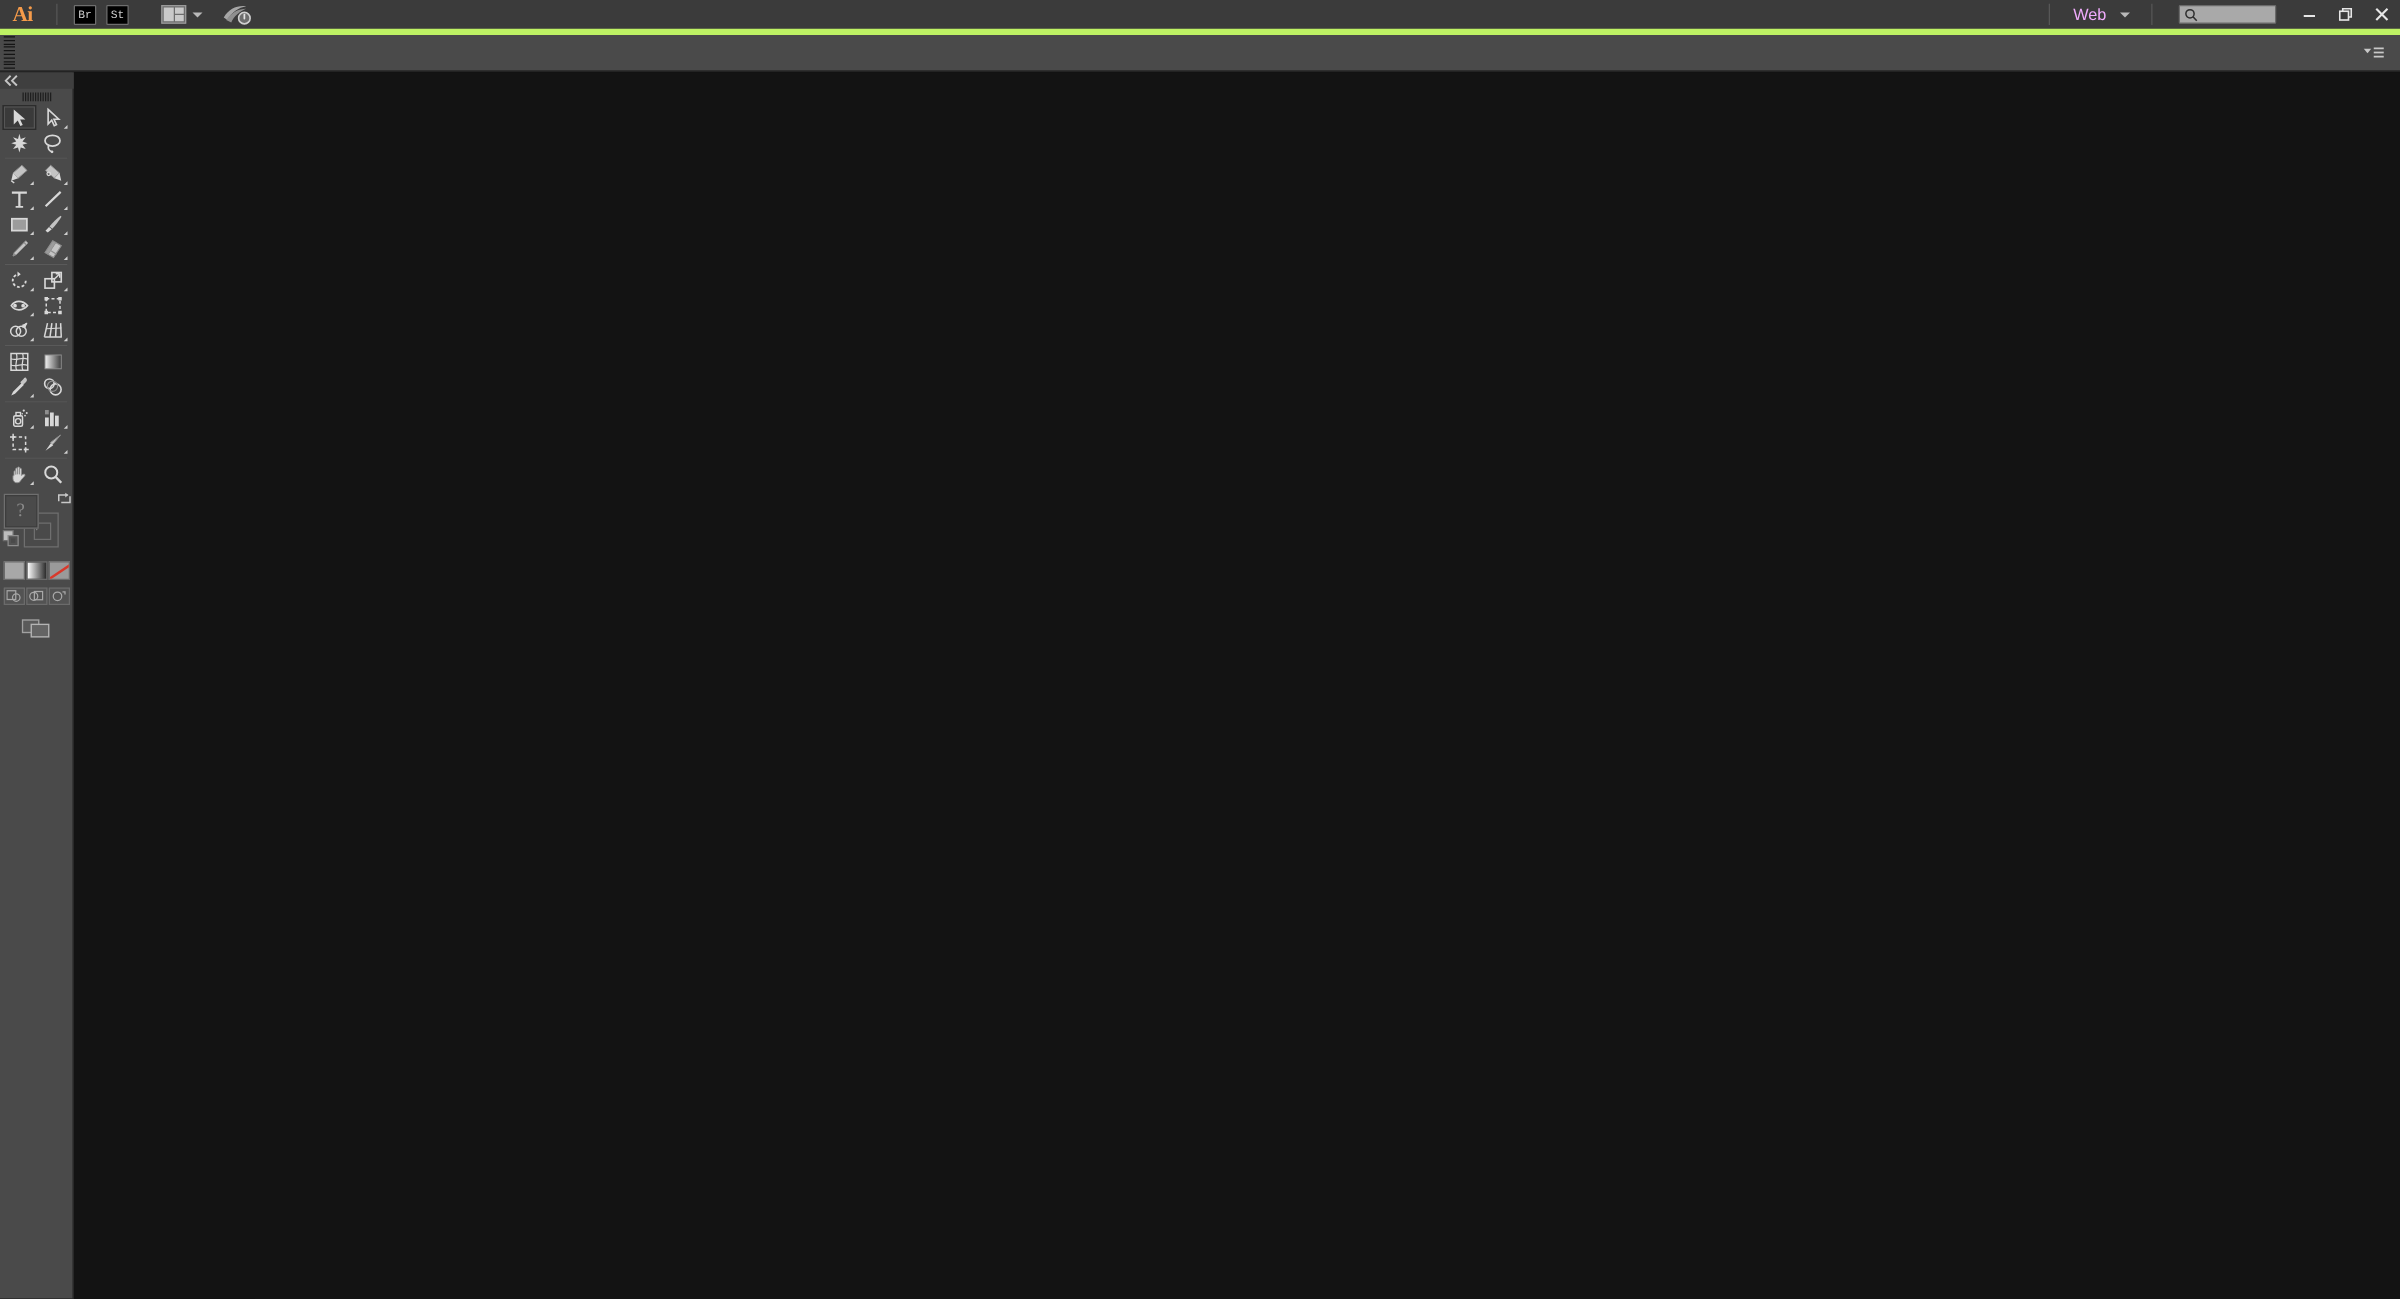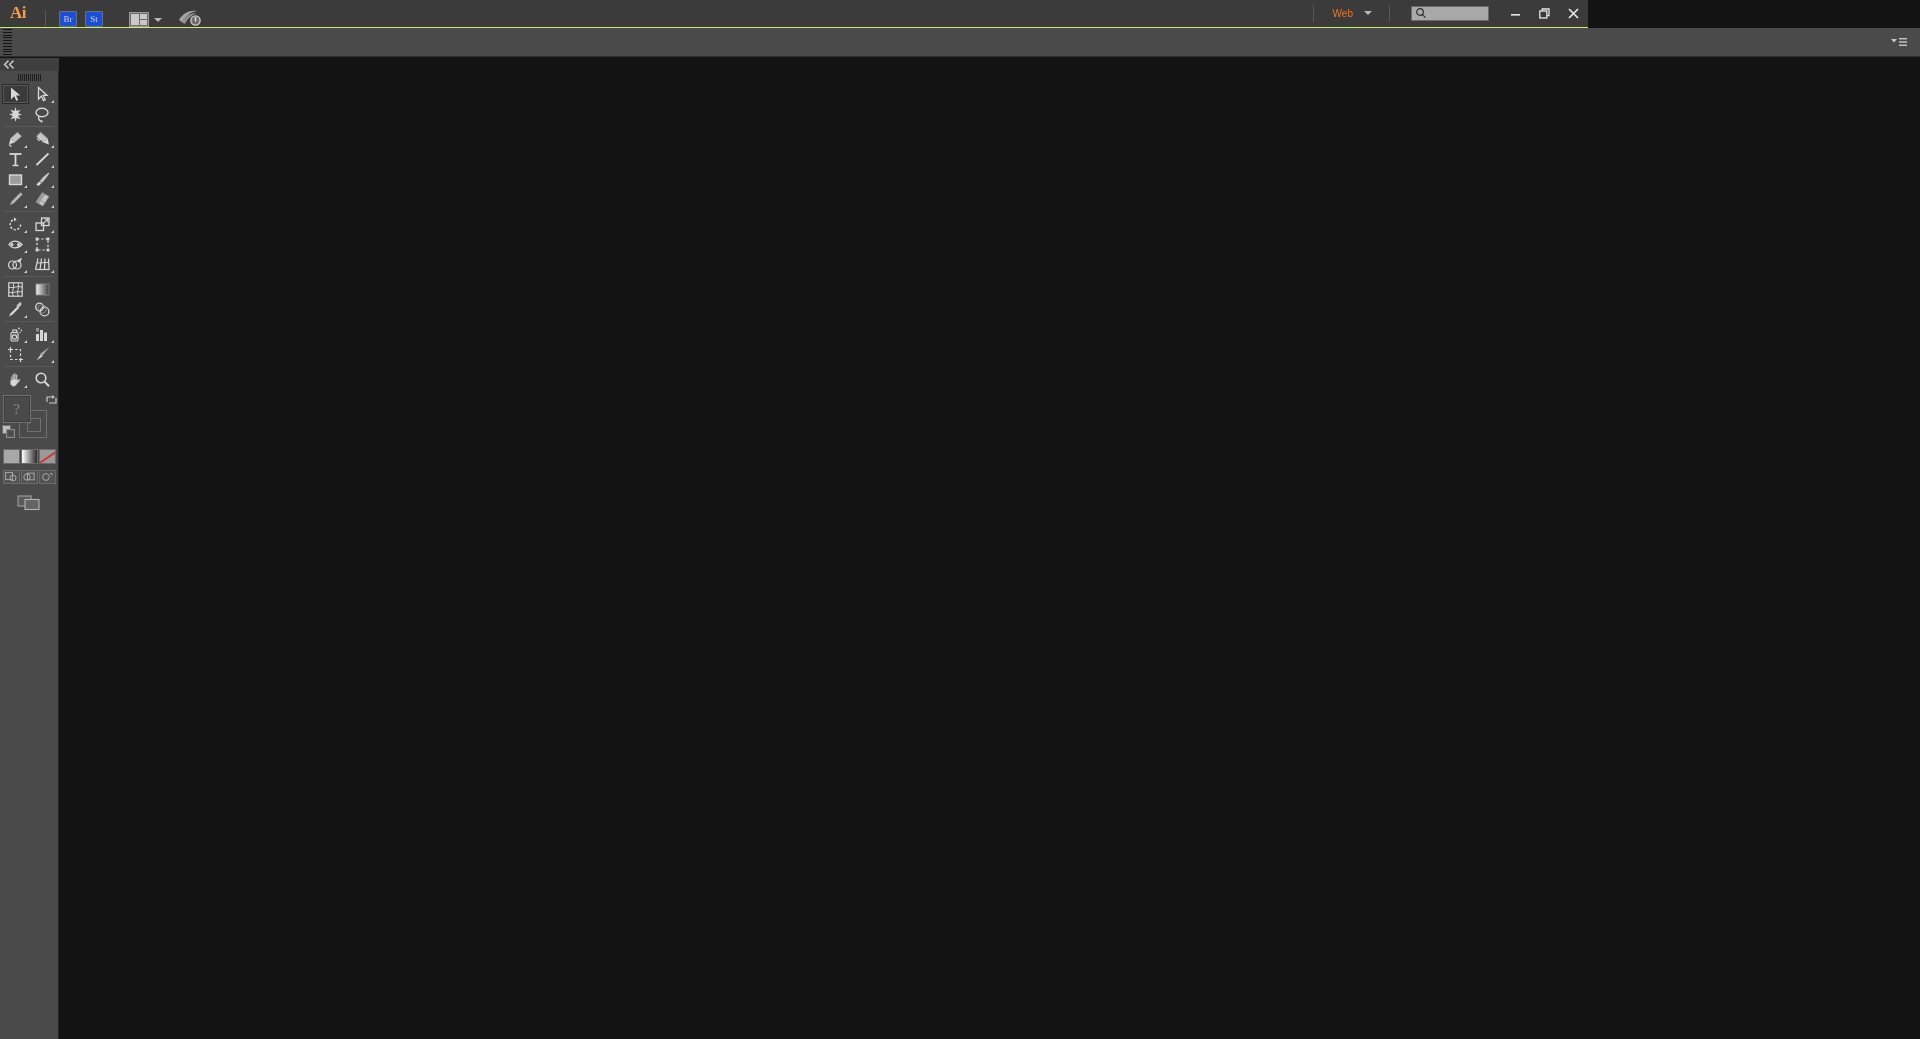--- a/index.html
+++ b/index.html
@@ -7,48 +7,48 @@
     width: 1920px; height: 1039px;
     background: #131313;
     font-family: "Liberation Sans", "DejaVu Sans", sans-serif;
     overflow: hidden;
     user-select: none;
   }
   #app { position: relative; width: 1920px; height: 1039px; }
 
   
   .menubar {
-    position: absolute; left: 0; top: 0; width: 1588px; height: 28px;
+    position: absolute; left: 0; top: 0; width: 1920px; height: 28px;
     background: #3b3b3b;
-    display: flex; align-items: flex-end;
-    border-bottom: 1px solid #bef264;
+    display: flex; align-items: center;
+    border-bottom: 5px solid #bef264;
   }
   .ai-logo {
     width: 36px; height: 28px;
     display: flex; align-items: center; justify-content: center;
     color: #f59b4a; font-size: 17px; font-weight: bold;
     font-family: "Liberation Serif", serif;
     letter-spacing: -0.5px;
   }
   .menu-item {
     height: 28px; padding: 0 9px;
     display: flex; align-items: center;
     color: #d4d4d4; font-size: 12.5px;
     white-space: nowrap; cursor: default;
   }
   .mb-sep {
     width: 1px; height: 17px; background: #575757; margin: 0 9px;
   }
   .sq-btn {
     width: 18px; height: 16px; margin: 0 4px;
     border: 1px solid #6e6e6e; border-radius: 1px;
-    background: #1d4ed8;
+    background: #000000;
     display: flex; align-items: center; justify-content: center;
     color: #d0d0d0; font-size: 9px;
-    font-family: Liberation Serif, serif;
+    font-family: Liberation Mono, monospace;
     cursor: default;
   }
   .arrange-grp {
     display: flex; align-items: center; margin-left: 22px; cursor: default;
   }
   .arrange-ico {
     width: 20px; height: 15px; border: 1px solid #9a9a9a;
     display: grid; grid-template-columns: 8px 1fr; grid-template-rows: 1fr 1fr;
     gap: 1px; background: #6d6d6d; padding: 1px;
   }
@@ -58,21 +58,21 @@
     width: 0; height: 0; margin-left: 5px;
     border-left: 4px solid transparent; border-right: 4px solid transparent;
     border-top: 4px solid #b9b9b9;
   }
   .cc-swoosh { margin-left: 16px; cursor: default; display:flex; align-items:center; }
 
   .mb-right {
     margin-left: auto; display: flex; align-items: center; height: 28px;
   }
   .ws-label {
-    color: #f97316; font-size: 10px; padding: 0 6px 0 10px; cursor: default;
+    color: #f0abfc; font-size: 13px; padding: 0 6px 0 10px; cursor: default;
   }
   .search-box {
     width: 78px; height: 15px; margin: 0 12px;
     background: #a9a9a9; border: 1px solid #6a6a6a; border-radius: 1px;
     display: flex; align-items: center; padding-left: 3px;
   }
   .search-box svg { display: block; }
   .win-btn {
     width: 29px; height: 28px;
     display: flex; align-items: center; justify-content: center;

